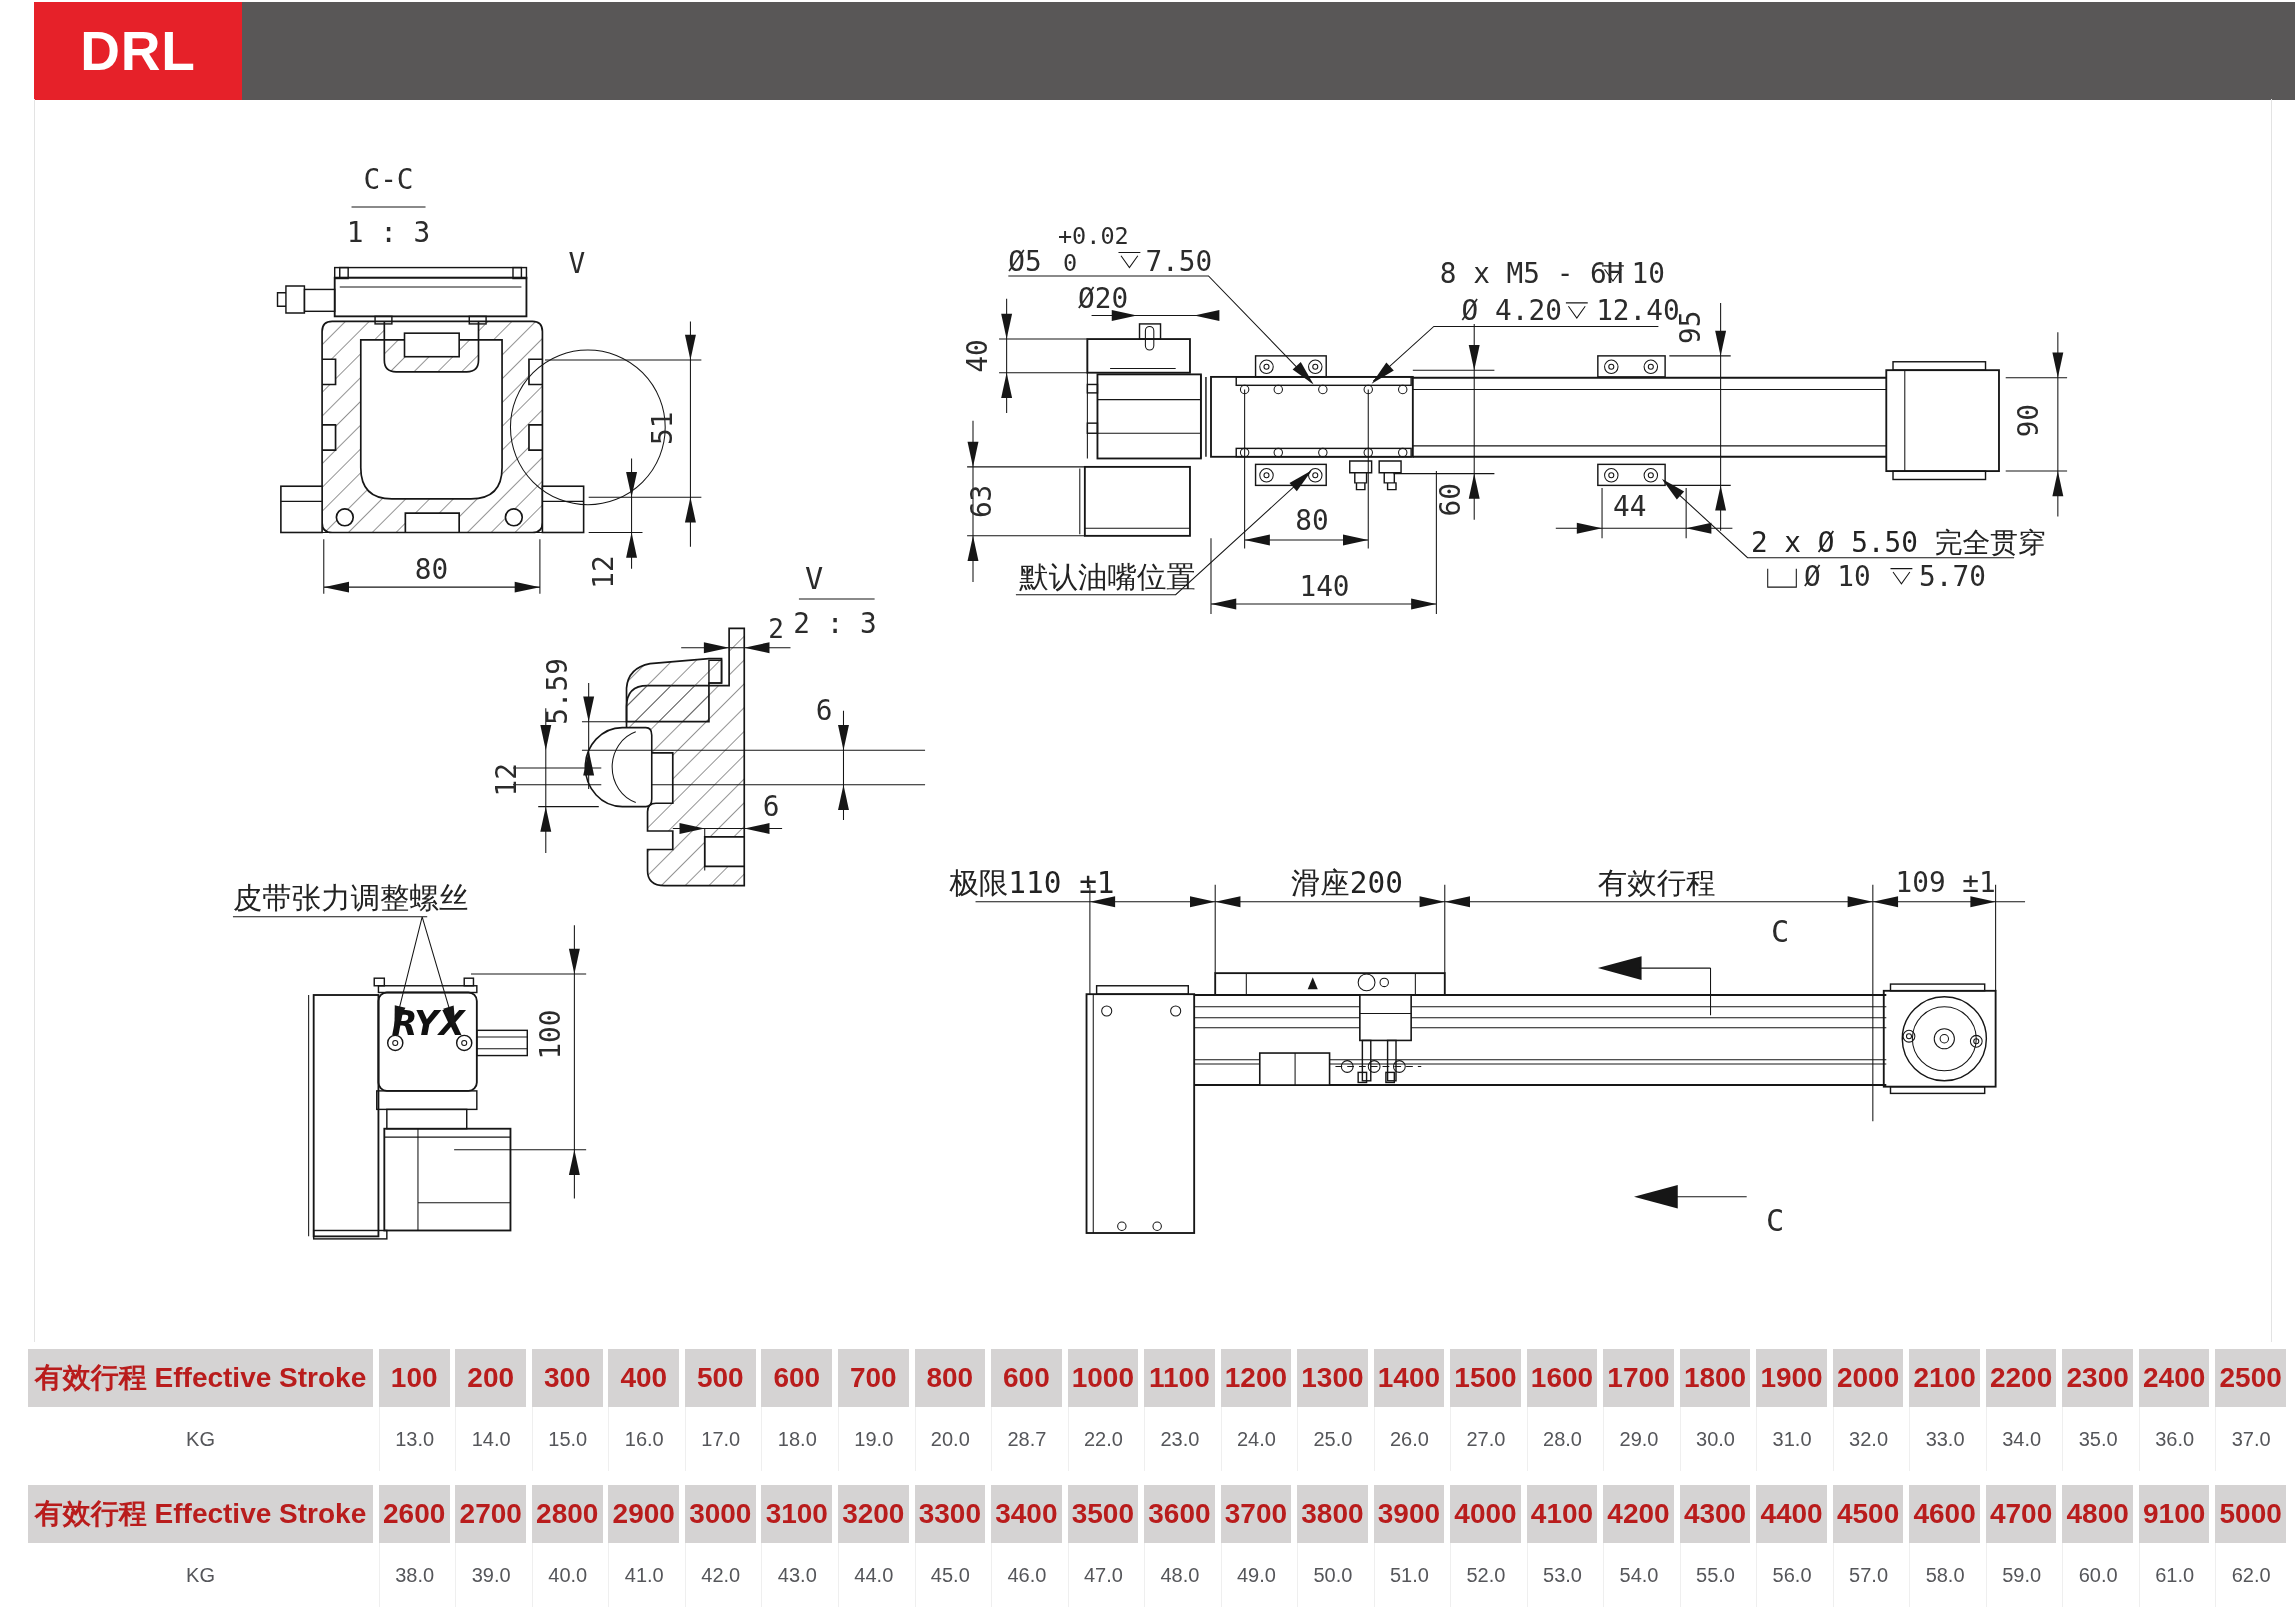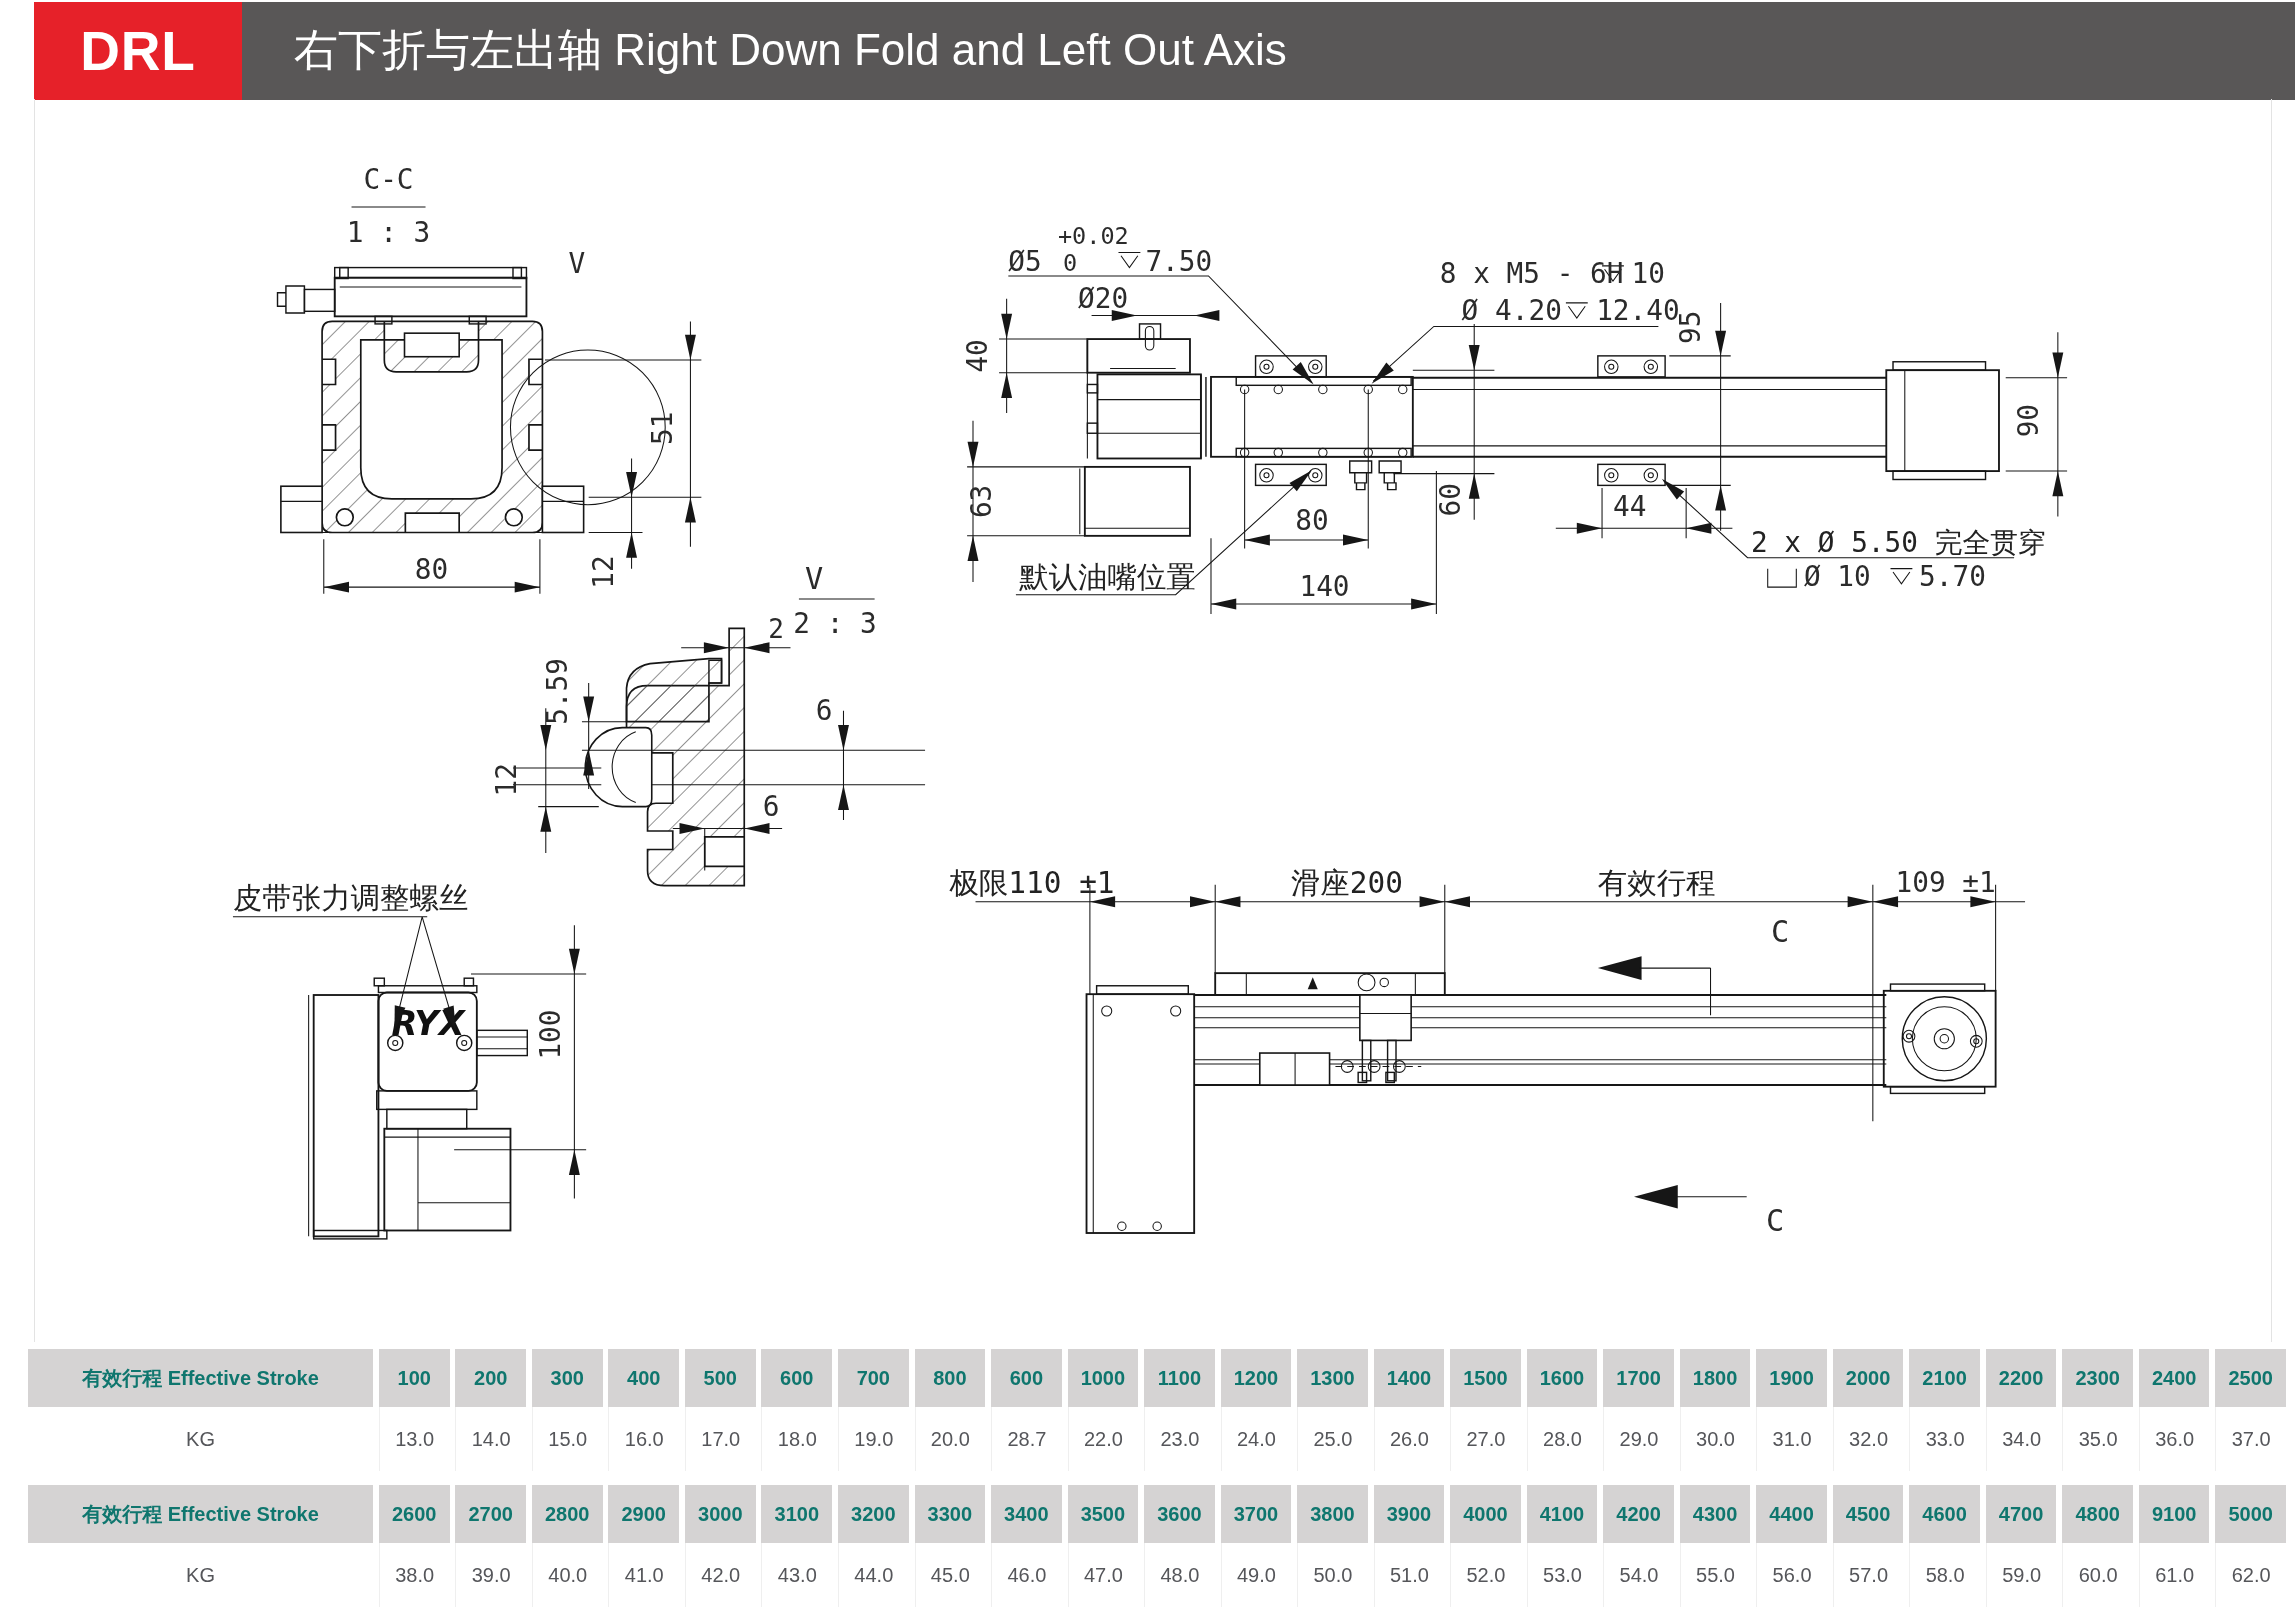--- a/index.html
+++ b/index.html
@@ -17,31 +17,30 @@
   .wt{fill:#fff;stroke:#161616;stroke-width:1.9}
   .ar{fill:#161616;stroke:none}
   .dt{font-family:"DejaVu Sans Mono",monospace;font-size:33px;fill:#2b2b2b}
   .st{font-family:"DejaVu Sans Mono",monospace;font-size:28px;fill:#2b2b2b}
   .ct{font-family:"DejaVu Sans Mono","DejaVu Sans",sans-serif;font-size:35px;fill:#222}
   .lg{font-family:"DejaVu Sans",sans-serif;font-size:40px;font-weight:bold;font-style:italic;fill:#111}
   .tbl{position:absolute;left:28px;top:1349px;width:2258px}
   .grid{display:grid;grid-template-columns:345px repeat(25,1fr);column-gap:5.9px}
   .g1{margin-bottom:14.3px}
   .hc{background:#d5d3d3;height:58px;display:flex;align-items:center;justify-content:center;
-      font-weight:bold;font-size:20px;color:#0f766e;white-space:nowrap}
+      font-weight:bold;font-size:28px;color:#b91c1c;white-space:nowrap}
   .dc{background:#fff;height:64px;display:flex;align-items:center;justify-content:center;
       font-size:20px;color:#55565a;border-left:1.7px solid #efefef}
   .dc.first{border-left:none}
 </style>
 </head>
 <body>
 
 <div class="topbar">
   <div class="badge">DRL</div>
-  <div class="title">右下折与左出轴 Right Down Fold and Left Out Axis</div>
 </div>
 
 <div class="frame"></div>
 
 <svg class="draw" width="2295" height="1620" viewBox="0 0 2729 1926">
   <defs>
     <pattern id="hat" patternUnits="userSpaceOnUse" width="20" height="20" patternTransform="rotate(45)">
       <line x1="0" y1="0" x2="0" y2="20" stroke="#3a3a3a" stroke-width="1.3"></line>
     </pattern>
   </defs>

